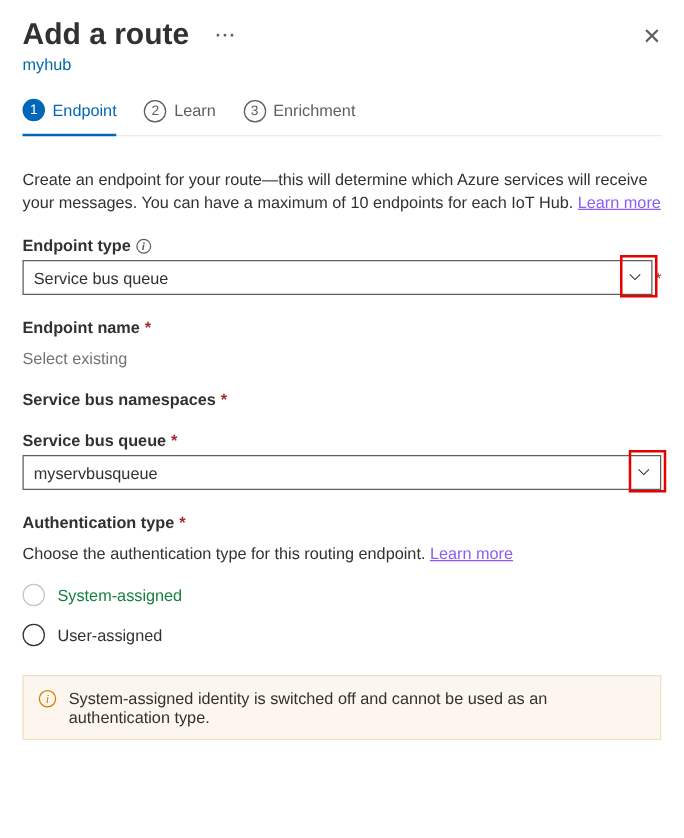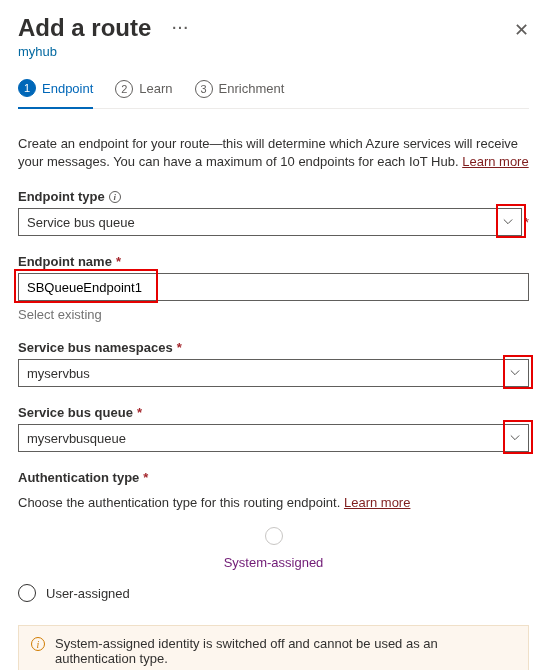--- a/index.html
+++ b/index.html
@@ -75,21 +75,21 @@
       color: #fff;
       border-color: #0067b8;
     }
     .desc {
       font-size: 13px;
       line-height: 1.4;
       margin-top: 26px;
       color: #323130;
     }
     .link {
-      color: #7f1d1d;
+      color: #8b5cf6;
       text-decoration: underline;
       cursor: pointer;
     }
     .field { margin-top: 18px; }
     .label {
       font-size: 13px;
       color: #323130;
       display: flex;
       align-items: center;
       gap: 4px;
@@ -150,23 +150,22 @@
     }
     .radio-group { margin-top: 10px; }
     .radio-row {
       display: flex;
       align-items: center;
       gap: 10px;
       padding: 7px 0;
       cursor: pointer;
     }
     .radio-row.disabled {
-      color: #701a75;
+      color: #15803d;
       cursor: default;
-      flex-direction: column;
     }
     .radio {
       width: 18px;
       height: 18px;
       border: 1px solid #323130;
       border-radius: 50%;
       display: inline-flex;
       align-items: center;
       justify-content: center;
     }
@@ -261,40 +260,27 @@
       </div>
       <span class="trailing-req">*</span>
     </div>
   </div>
 
   <div class="field">
     <div class="label">
       <span>Endpoint name</span>
       <span class="req">*</span>
     </div>
-    <div class="control-wrap">
-      <input class="input" value="SBQueueEndpoint1" style="">
-      <div class="highlight-box" style="top:-4px; left:-4px; width:144px; height:34px;"></div>
-    </div>
     <span class="select-existing">Select existing</span>
   </div>
 
   <div class="field">
     <div class="label">
       <span>Service bus namespaces</span>
       <span class="req">*</span>
-    </div>
-    <div class="control-wrap">
-      <div class="select">
-        <span>myservbus</span>
-        <svg class="chev" viewBox="0 0 12 12">
-            <path d="M1 3 L6 8 L11 3" fill="none" stroke="#323130" stroke-width="1"></path>
-          </svg>
-      </div>
-      <div class="highlight-box" style="top:-4px; right:-4px; width:30px; height:34px;"></div>
     </div>
   </div>
 
   <div class="field">
     <div class="label">
       <span>Service bus queue</span>
       <span class="req">*</span>
     </div>
     <div class="control-wrap">
       <div class="select">

